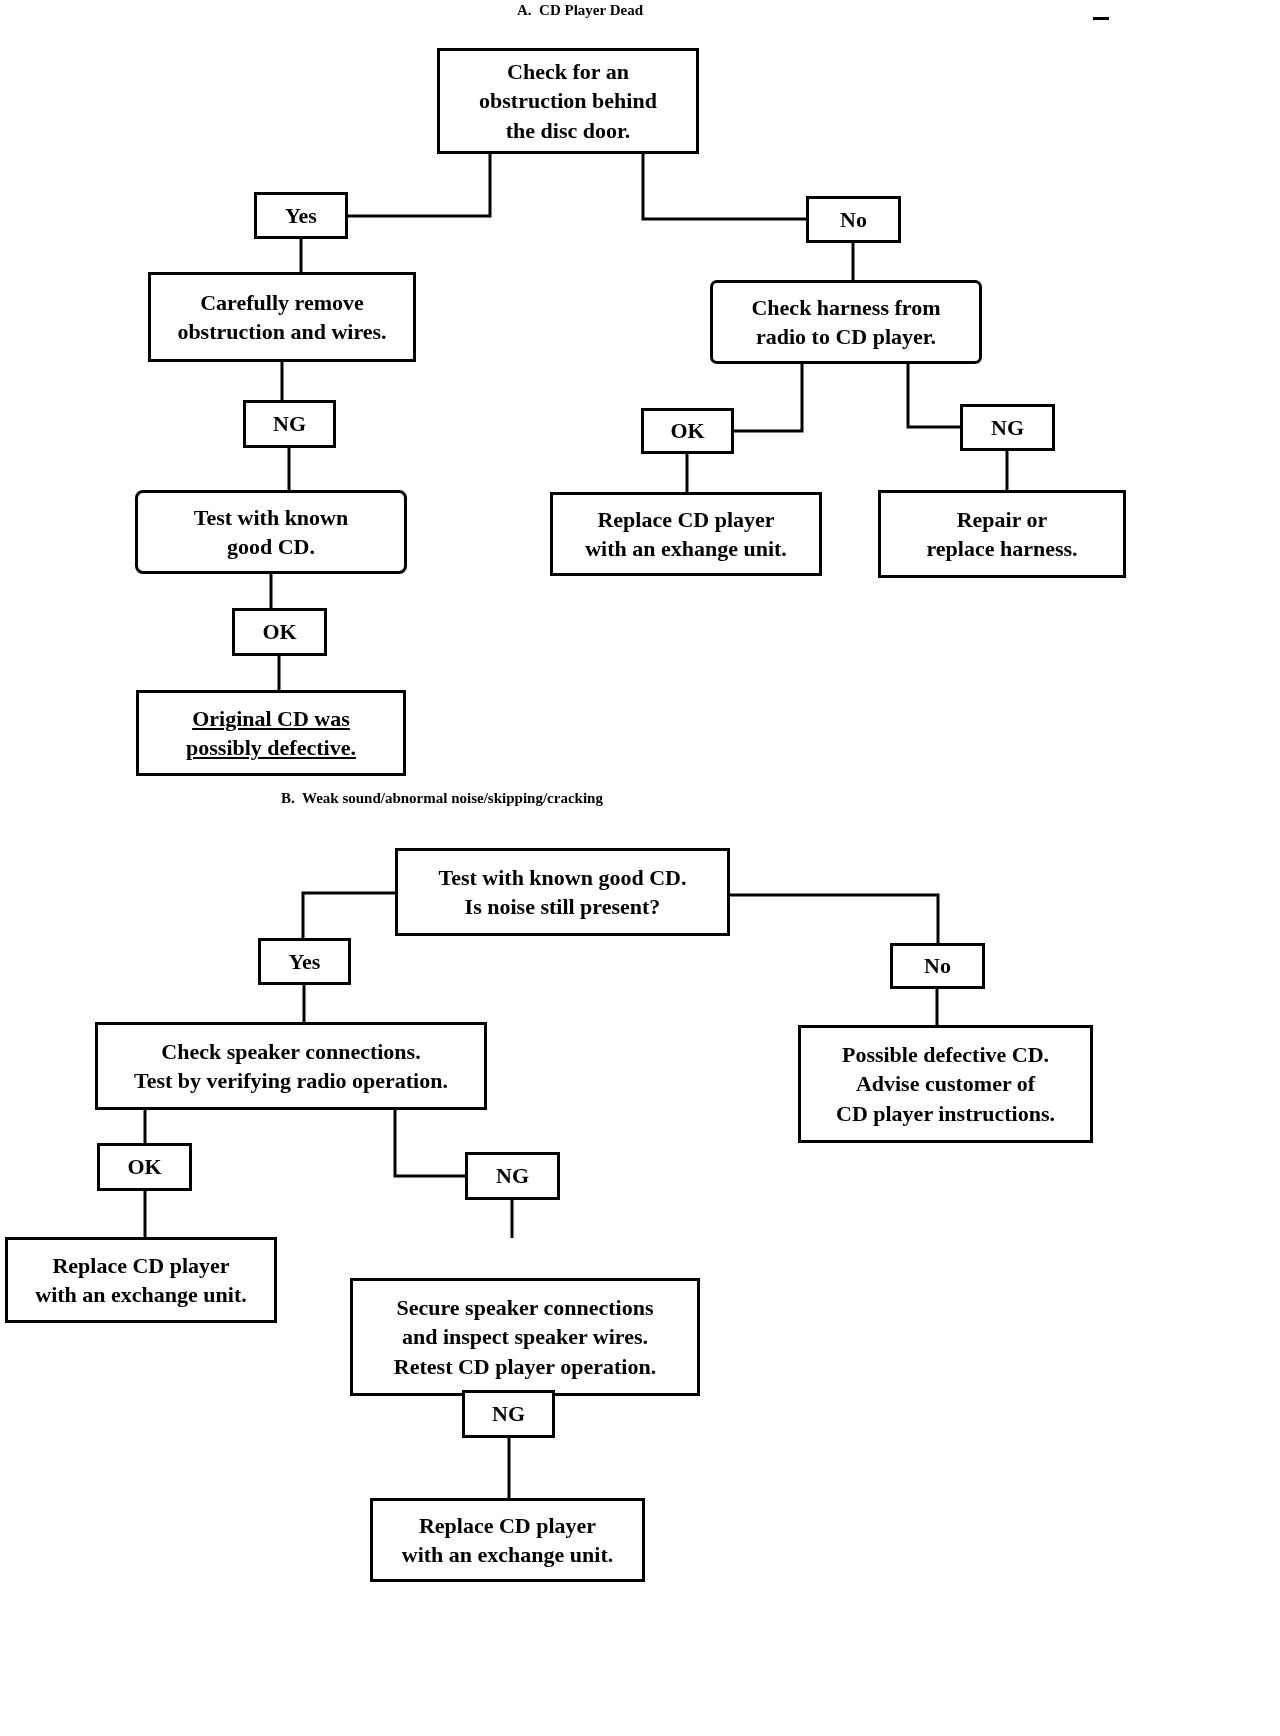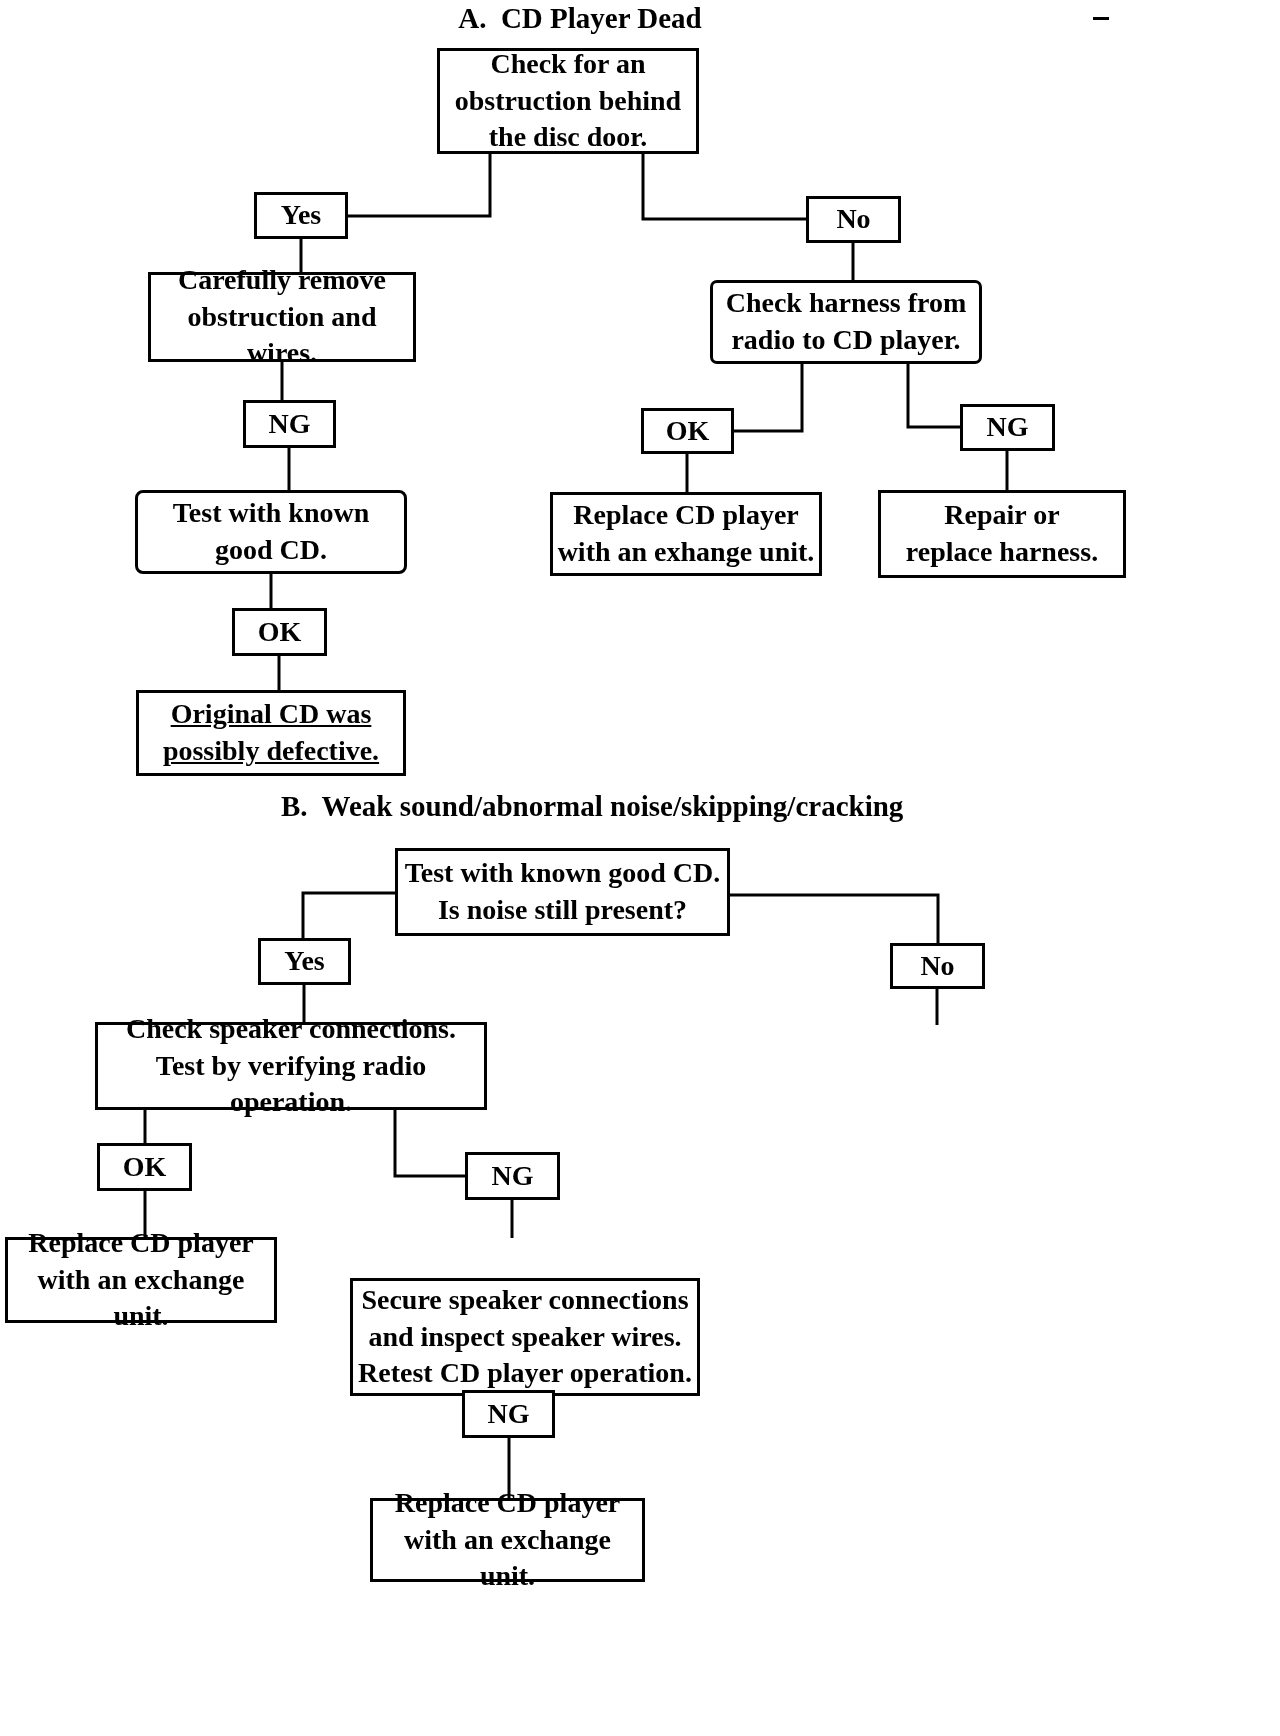--- a/index.html
+++ b/index.html
@@ -23,21 +23,21 @@
     height: 1736px;
   }
   #edge-layer polyline {
     fill: none;
     stroke: #000000;
     stroke-width: 3;
   }
   .section-title {
     position: absolute;
     margin: 0;
-    font-size: 29px;
+    font-size: 15px;
     font-weight: bold;
     white-space: pre;
   }
   #title-a {
     left: 300px;
     top: 2px;
     width: 560px;
     text-align: center;
   }
   #title-b {
@@ -47,21 +47,21 @@
   }
   .node {
     position: absolute;
     box-sizing: border-box;
     border: 3px solid #000000;
     background: #ffffff;
     display: flex;
     align-items: center;
     justify-content: center;
     text-align: center;
-    font-size: 28px;
+    font-size: 22px;
     font-weight: bold;
     line-height: 1.32;
     white-space: pre-line;
     padding: 9px 4px;
   }
   .mark {
     position: absolute;
     background: #000000;
   }
 </style>
@@ -115,20 +115,23 @@
     <div class="node" style="left: 550px; top: 492px; width: 272px; height: 84px;">Replace CD player
 with an exhange unit.</div>
     <div class="node" style="left: 878px; top: 490px; width: 248px; height: 88px; font-family: Liberation Serif, serif;">Repair or
 replace harness.</div>
     <div class="node" style="left: 395px; top: 848px; width: 335px; height: 88px;">Test with known good CD.
 Is noise still present?</div>
     <div class="node label-node" style="left: 258px; top: 938px; width: 93px; height: 47px;">Yes</div>
     <div class="node label-node" style="left: 890px; top: 943px; width: 95px; height: 46px;">No</div>
     <div class="node" style="left: 95px; top: 1022px; width: 392px; height: 88px;">Check speaker connections.
 Test by verifying radio operation.</div>
+    <div class="node" style="left: 798px; top: 1025px; width: 295px; height: 118px;">Possible defective CD.
+Advise customer of
+CD player instructions.</div>
     <div class="node label-node" style="left: 97px; top: 1143px; width: 95px; height: 48px;">OK</div>
     <div class="node label-node" style="left: 465px; top: 1152px; width: 95px; height: 48px;">NG</div>
     <div class="node" style="left: 5px; top: 1237px; width: 272px; height: 86px;">Replace CD player
 with an exchange unit.</div>
     <div class="node" style="left: 350px; top: 1278px; width: 350px; height: 118px;">Secure speaker connections
 and inspect speaker wires.
 Retest CD player operation.</div>
     <div class="node label-node" style="left: 462px; top: 1390px; width: 93px; height: 48px;">NG</div>
     <div class="node" style="left: 370px; top: 1498px; width: 275px; height: 84px;">Replace CD player
 with an exchange unit.</div>

